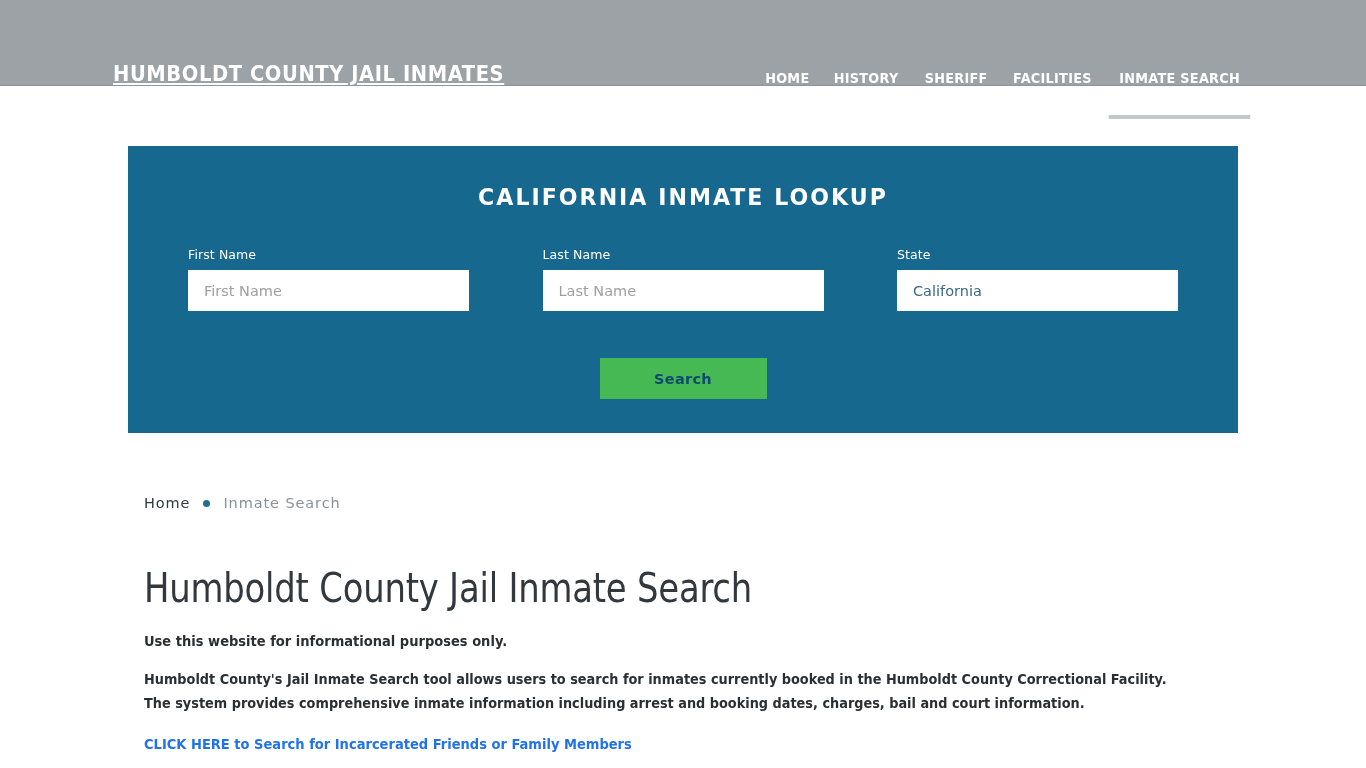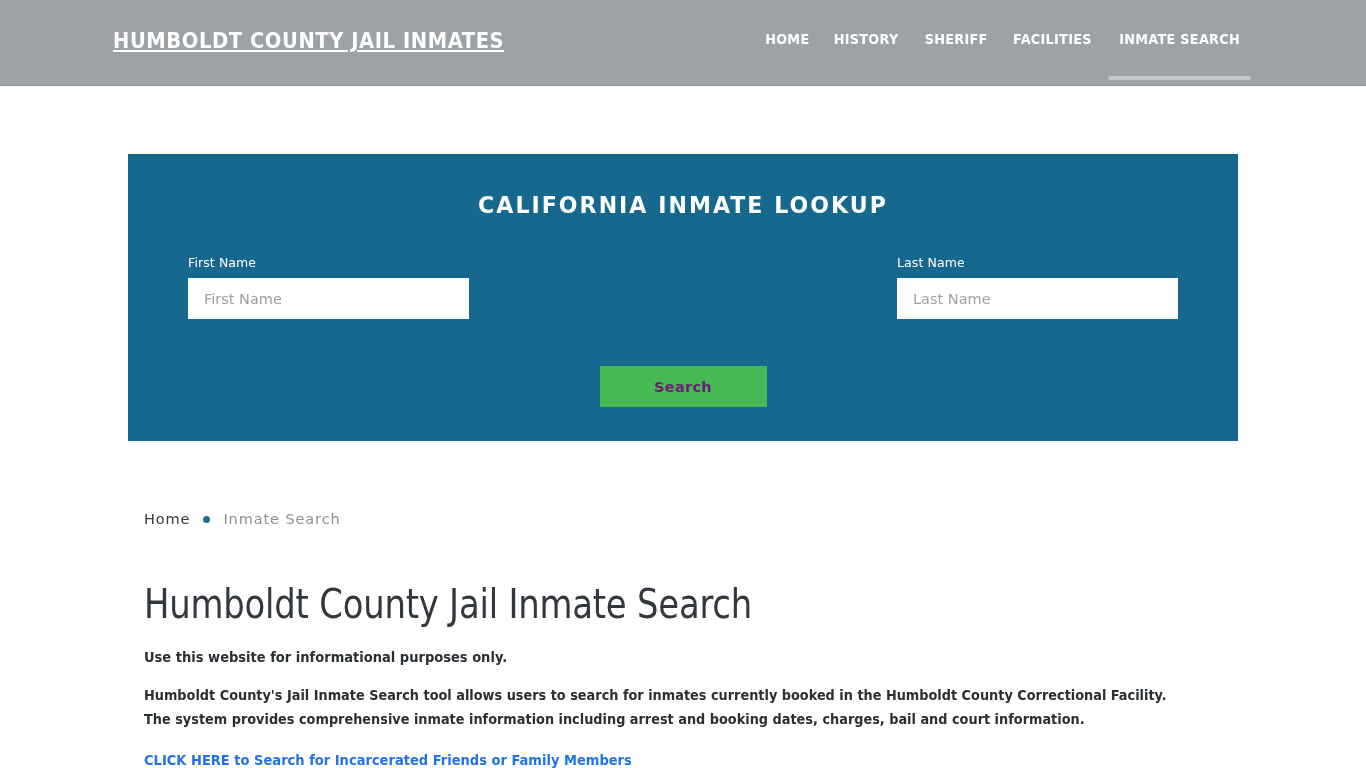--- a/index.html
+++ b/index.html
@@ -13,21 +13,21 @@
   }
 
   
   .site-header {
     position: relative;
     width: 100%;
     height: 86px;
     background: #9ca2a6;
     border-bottom: 1px solid #8e9599;
     display: flex;
-    align-items: flex-start;
+    align-items: flex-end;
     justify-content: space-between;
     gap: 8px;
   }
 
   .brand {
     margin-left: 113px;
     margin-top: 31px;
     color: #ffffff;
     font-family: "DejaVu Sans", sans-serif;
     font-size: 21px;
@@ -73,21 +73,21 @@
     background: #c3c8ca;
   }
 
   
   .panel-wrap {
     padding-top: 56px;
   }
 
   .search-panel {
     width: 1110px;
-    margin: 12px auto;
+    margin: 4px auto;
     background: #16688f;
     padding: 38px 60px 34px 60px;
   }
 
   .panel-title {
     text-align: center;
     color: #ffffff;
     font-family: "DejaVu Sans", sans-serif;
     font-size: 23px;
     font-weight: bold;
@@ -137,21 +137,21 @@
   .btn-row {
     display: flex;
     justify-content: center;
     margin-top: 47px;
   }
 
   .search-button {
     width: 167px;
     height: 41px;
     background: #46b955;
-    color: #701a75;
+    color: #0c4a6e;
     border: none;
     font-family: "DejaVu Sans", sans-serif;
     font-size: 14.5px;
     font-weight: bold;
     letter-spacing: 0.3px;
     cursor: pointer;
   }
 
   
   .content {
@@ -262,20 +262,24 @@
       <div class="field">
         <label class="field-label">First Name</label>
         <input class="field-input" type="text" placeholder="First Name" style="">
       </div>
 
       <div class="field">
         <label class="field-label">Last Name</label>
         <input class="field-input" type="text" placeholder="Last Name" style="">
       </div>
 
+      <div class="field">
+        <label class="field-label">State</label>
+        <input class="field-input" type="text" value="California" style="">
+      </div>
     </div>
 
     <div class="btn-row">
       <button class="search-button">Search</button>
     </div>
   </section>
 </div>
 
 <main class="content">
   <div class="breadcrumb">

